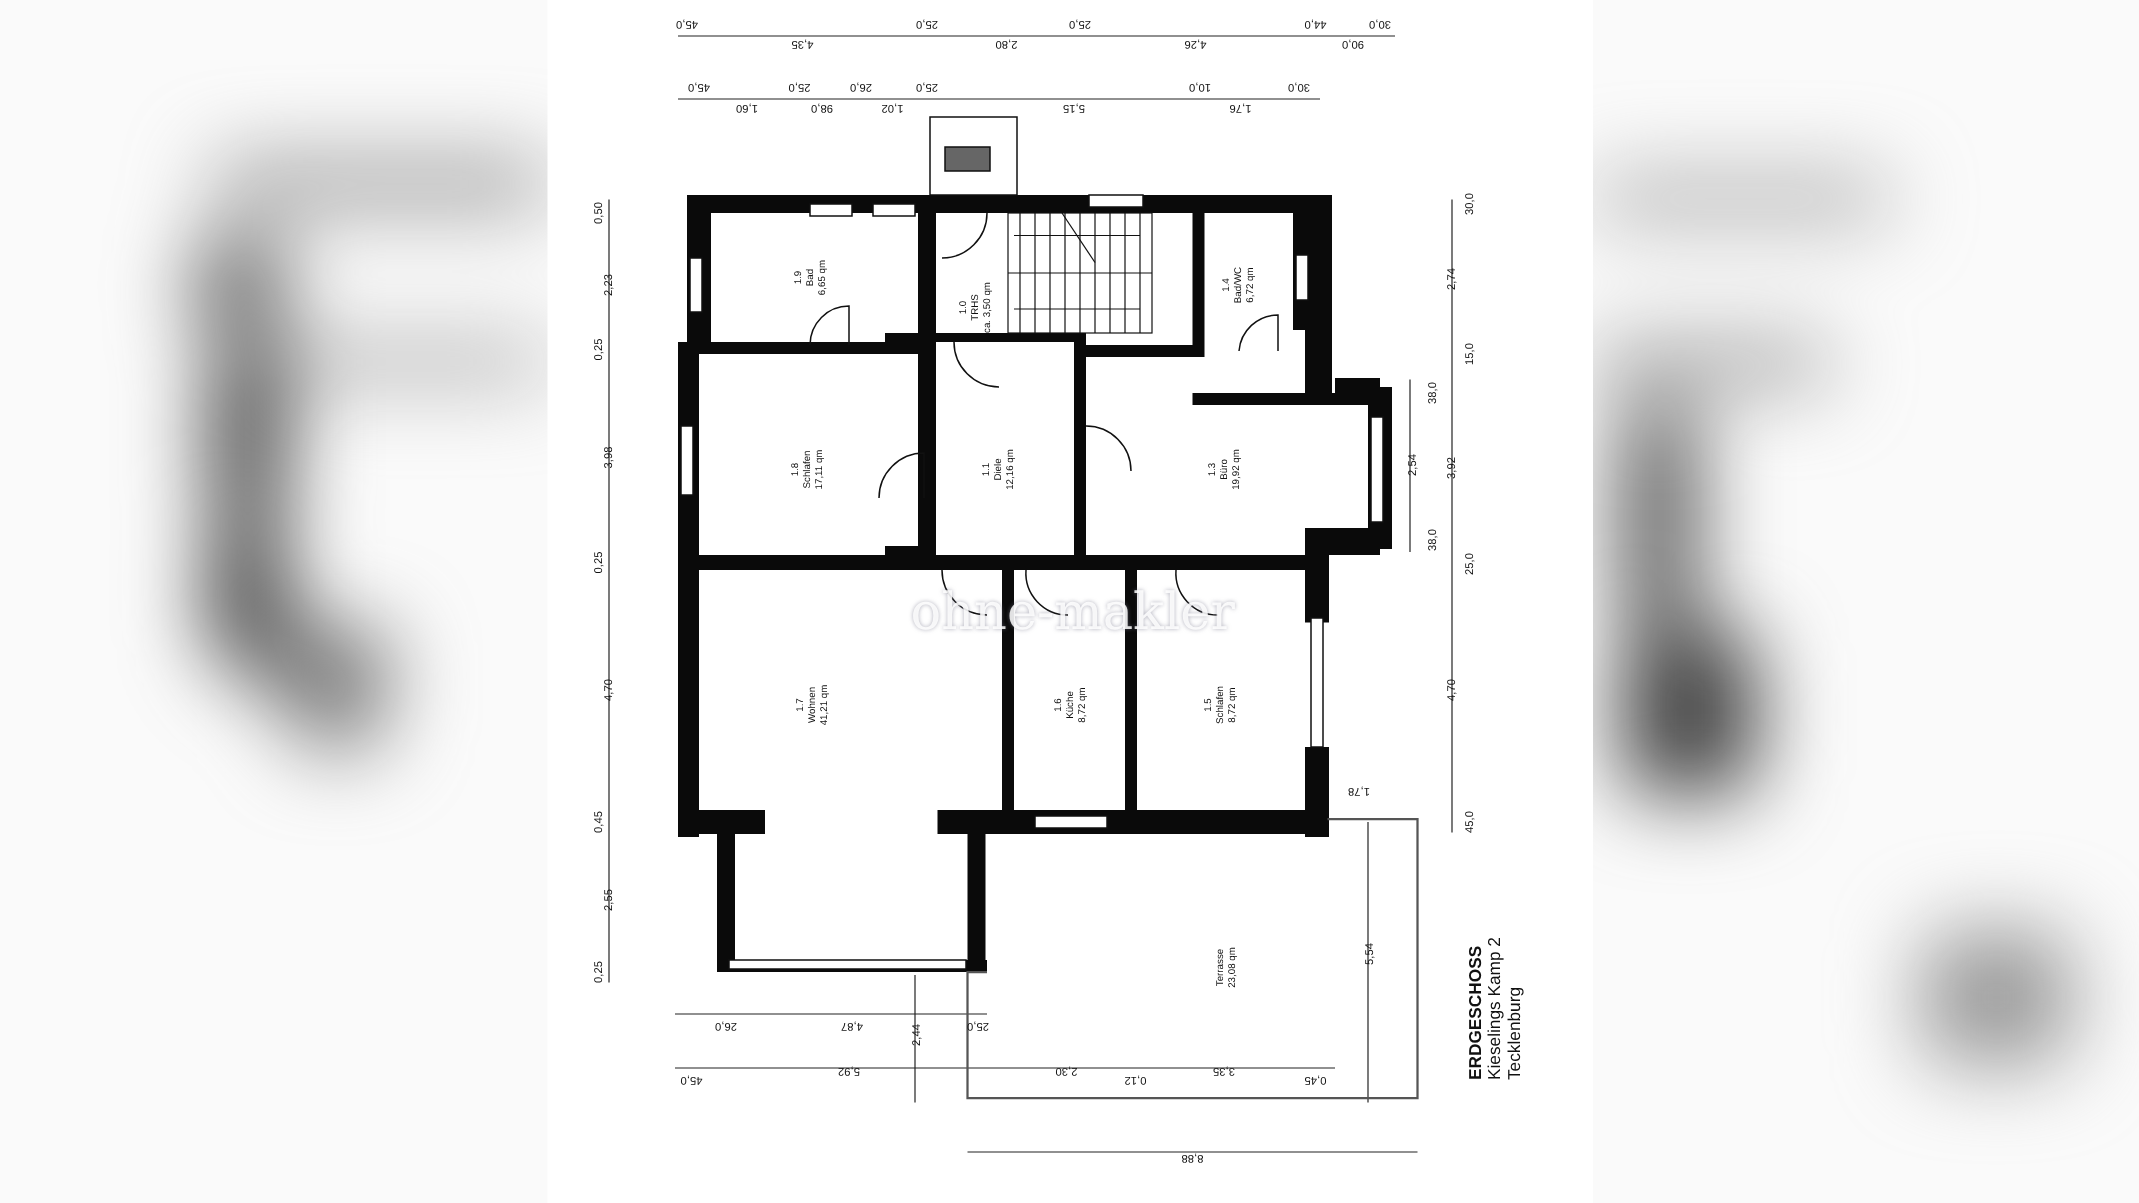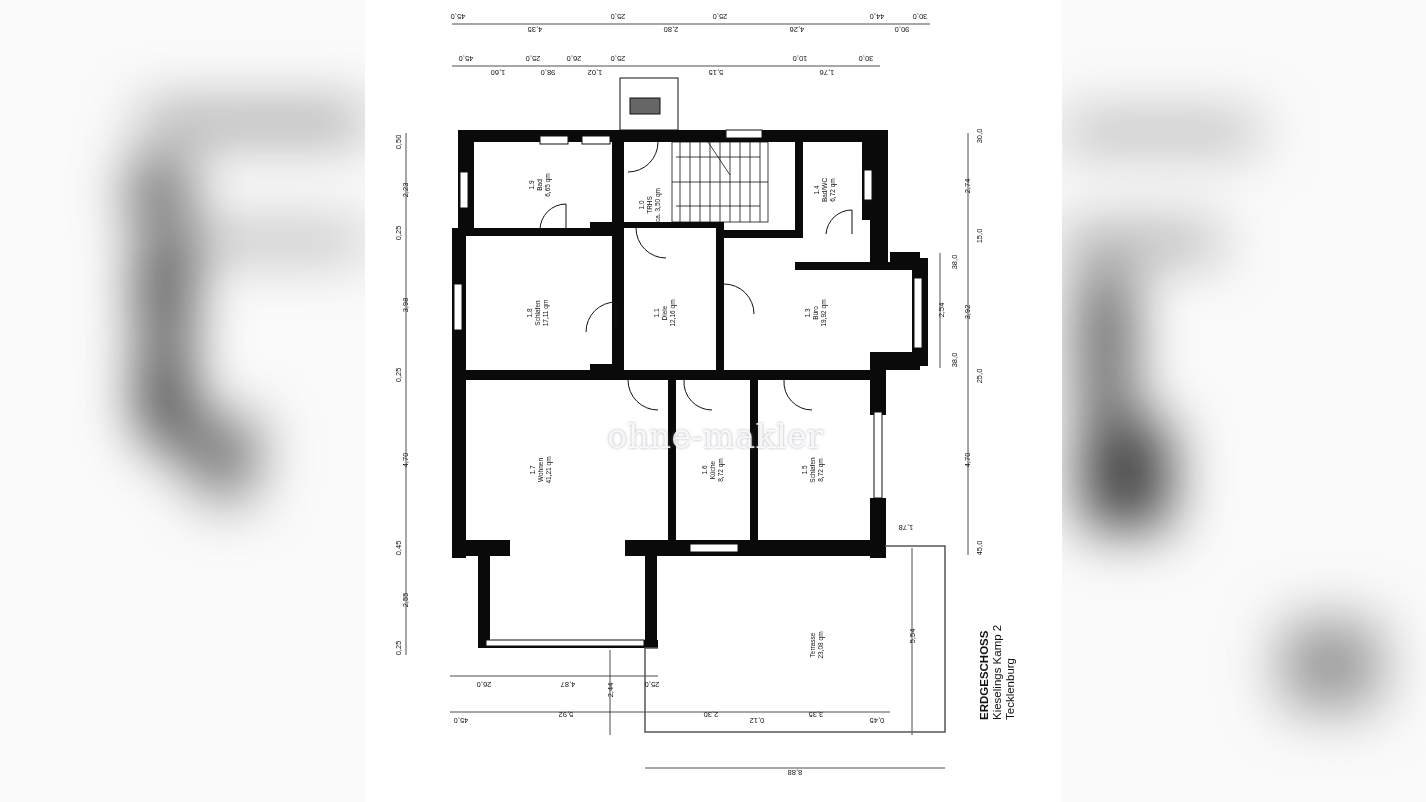--- a/index.html
+++ b/index.html
@@ -6,21 +6,21 @@
     body{width:1426px;height:802px;position:relative;overflow:hidden;background:#fafafa;font-family:"Liberation Sans",sans-serif;}
     .bg-blur{position:absolute;top:0;height:802px;width:365px;filter:blur(28px);overflow:hidden;}
     .bg-left{left:0;}
     .bg-right{right:0;}
     .blob{position:absolute;background:#7a7a7a;border-radius:20px;}
     .sheet{position:absolute;left:365px;top:0;width:697px;height:802px;background:#ffffff;}
     svg text{font-family:"Liberation Sans",sans-serif;}
     .title-block{position:absolute;left:978px;top:625px;width:60px;height:100px;}
     .title-inner{position:absolute;left:0;top:0;transform-origin:0 0;transform:translate(0,95px) rotate(-90deg);white-space:nowrap;font-size:11.5px;line-height:13px;color:#111;}
     .title-inner .t1{font-weight:bold;}
-    .watermark{position:absolute;left:607px;top:416px;font-family:"DejaVu Serif",serif;font-size:34px;color:rgba(255,255,255,0.85);letter-spacing:0px;text-shadow:0 0 3px rgba(120,120,140,0.6);}
+    .watermark{position:absolute;left:607px;top:388px;font-family:"DejaVu Serif",serif;font-size:34px;color:rgba(255,255,255,0.85);letter-spacing:0px;text-shadow:0 0 3px rgba(120,120,140,0.6);}
   </style>
 </head>
 <body>
 
 <div class="bg-blur bg-left">
   <div class="blob" style="left:140px;top:110px;width:240px;height:25px;"></div>
   <div class="blob" style="left:130px;top:160px;width:60px;height:60px;background:#555;"></div>
   <div class="blob" style="left:135px;top:230px;width:240px;height:22px;background:#999;"></div>
   <div class="blob" style="left:140px;top:230px;width:50px;height:120px;background:#444;"></div>
   <div class="blob" style="left:140px;top:350px;width:50px;height:90px;background:#333;"></div>

